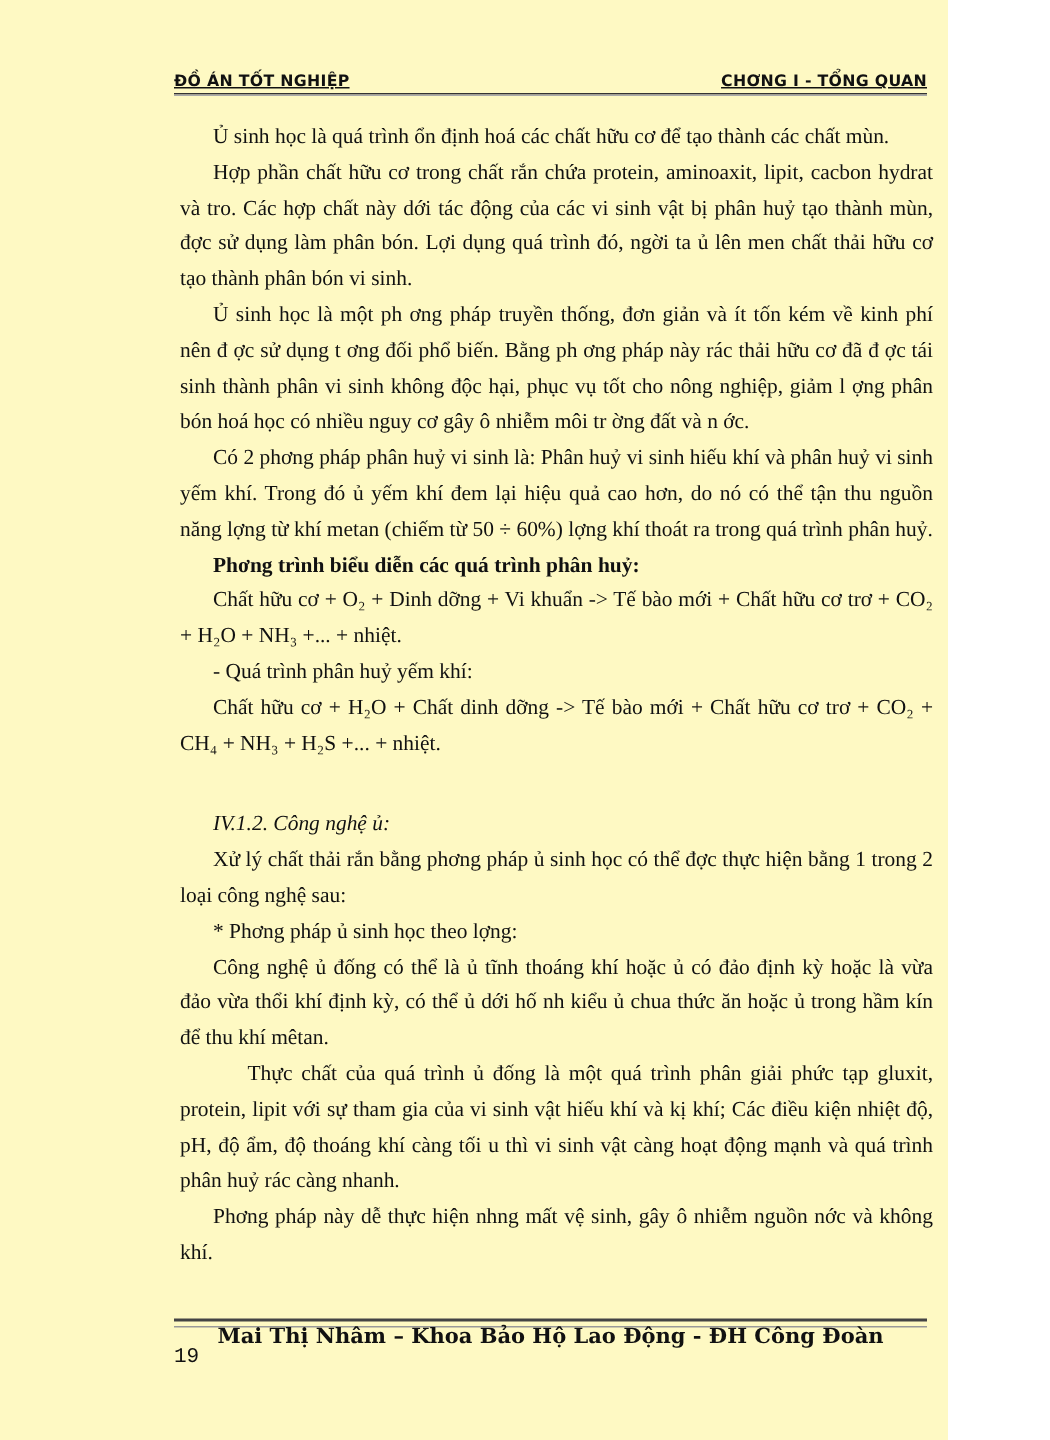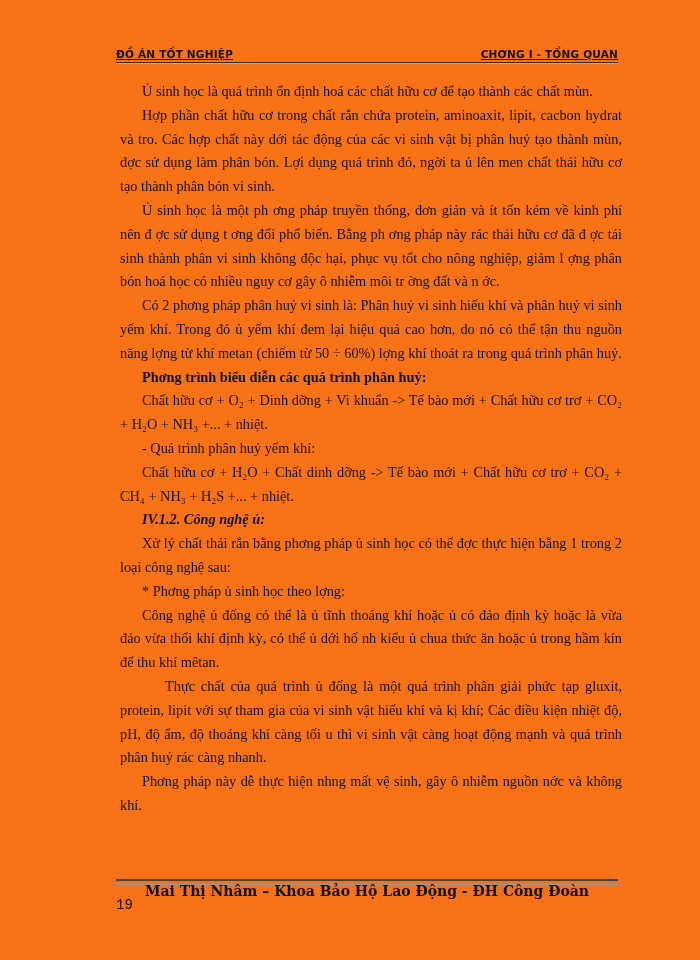--- a/index.html
+++ b/index.html
@@ -1,31 +1,31 @@
 <!DOCTYPE html>
 <html><head>
 <meta charset="utf-8">
 <style>
   html, body { margin: 0; padding: 0; background: #ffffff; }
   body { width: 700px; height: 960px; position: relative; overflow: hidden;
          font-family: "Liberation Serif", "DejaVu Serif", serif; color: #111; }
-  .page { position: absolute; left: 0; top: 0; width: 700px; height: 960px; background: #f97316; }
+  .page { position: absolute; left: 0; top: 0; width: 632px; height: 960px; background: #fef9c3; }
   .header { position: absolute; left: 116px; top: 48px; width: 502px; height: 18px; }
   .header .left, .header .right {
     position: absolute; top: 0; font-family: "DejaVu Sans", sans-serif; font-weight: bold;
     font-size: 10.5px; letter-spacing: 0.2px; text-decoration: underline; color: #111;
   }
   .header .left { left: 0; }
   .header .right { right: 0; margin-left: 36px; }
   .header .rule { position: absolute; left: 0; right: 0; top: 14px; height: 0;
                   border-top: 1px solid #333; border-bottom: 1px solid #aaa; }
   .body { position: absolute; left: 120px; top: 80px; width: 502px; font-size: 14.3px; line-height: 23.8px; }
   .p { margin: 0 0 0 0; text-align: justify; text-indent: 22px; }
   .p.bold { font-weight: bold; }
-  .p.italicbold { font-weight: bold; font-style: italic; }
+  .p.italicbold { font-weight: normal; font-style: italic; margin-top: 30px; }
   .p.deep { text-indent: 45px; }
   .footer-rule { position: absolute; left: 116px; width: 502px; top: 879px; height: 3px;
                  border-top: 2px solid #444; border-bottom: 1px solid #999; }
   .footer-text { position: absolute; left: 116px; width: 502px; top: 883px; text-align: center;
                  font-family: "DejaVu Serif", serif; font-weight: bold; font-size: 14px; }
   .page-num { position: absolute; left: 116px; width: 502px; top: 897px; text-align: left;
               font-family: Liberation Mono, monospace; font-size: 14px; }
 </style>
 </head>
 <body>

